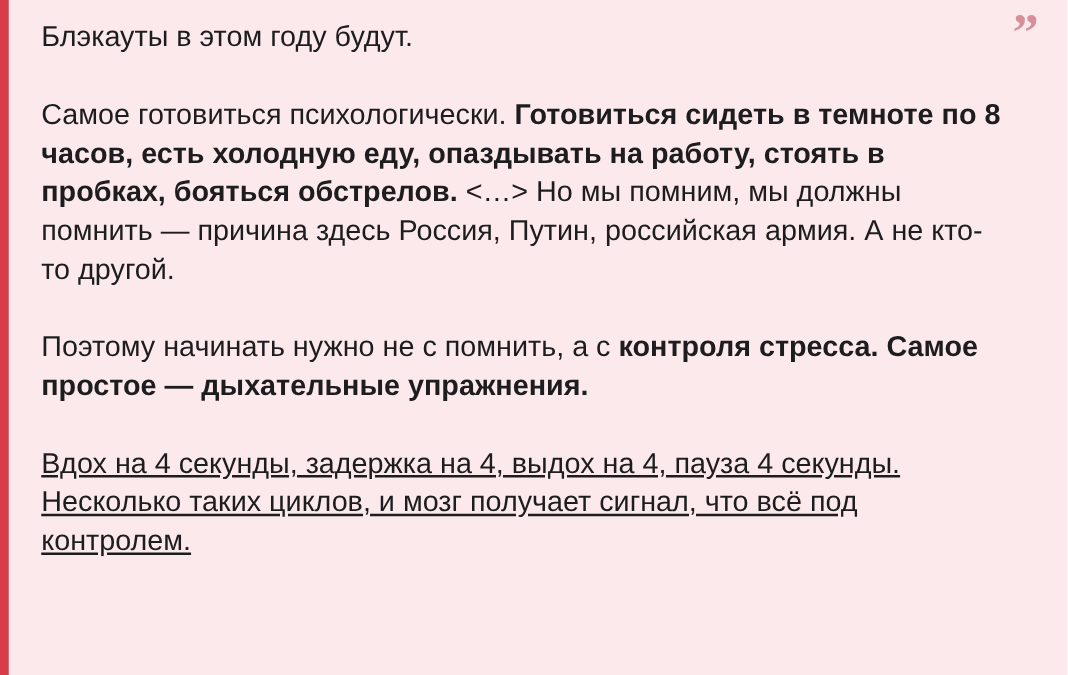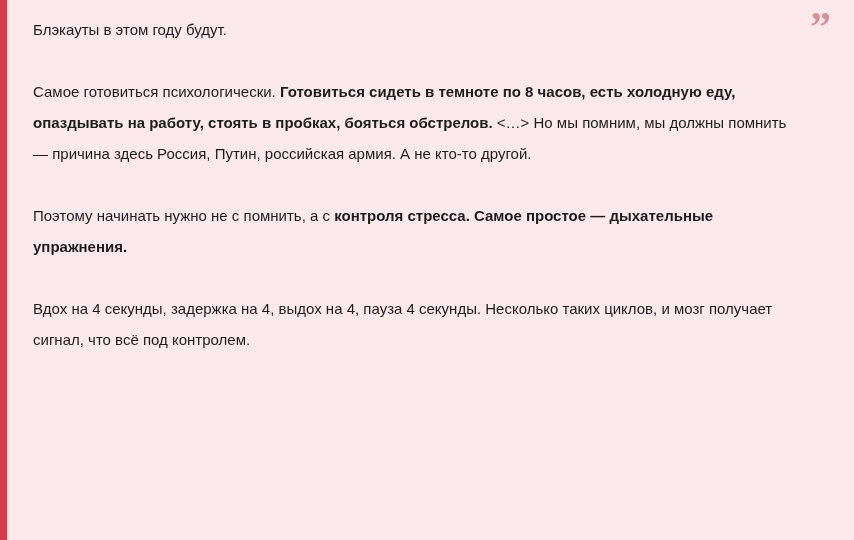--- a/index.html
+++ b/index.html
@@ -29,30 +29,31 @@
     color: #d7909a;
     font-family: "Liberation Serif", serif;
     font-size: 42px;
     line-height: 1;
     font-weight: bold;
     letter-spacing: -1px;
     user-select: none;
   }
   .body-text {
     color: #1d1d1f;
-    font-size: 15px;
+    font-size: 23px;
     line-height: 31px;
     max-width: 770px;
   }
   .para {
     margin: 0 0 31px 0;
     white-space: normal;
   }
   .para:last-child {
     margin-bottom: 18px;
+    text-decoration: underline;
   }
   .para b {
     font-weight: bold;
   }
 </style>
 </head>
 <body>
 
 <div class="quote-card">
   <div class="quote-mark">”</div>

